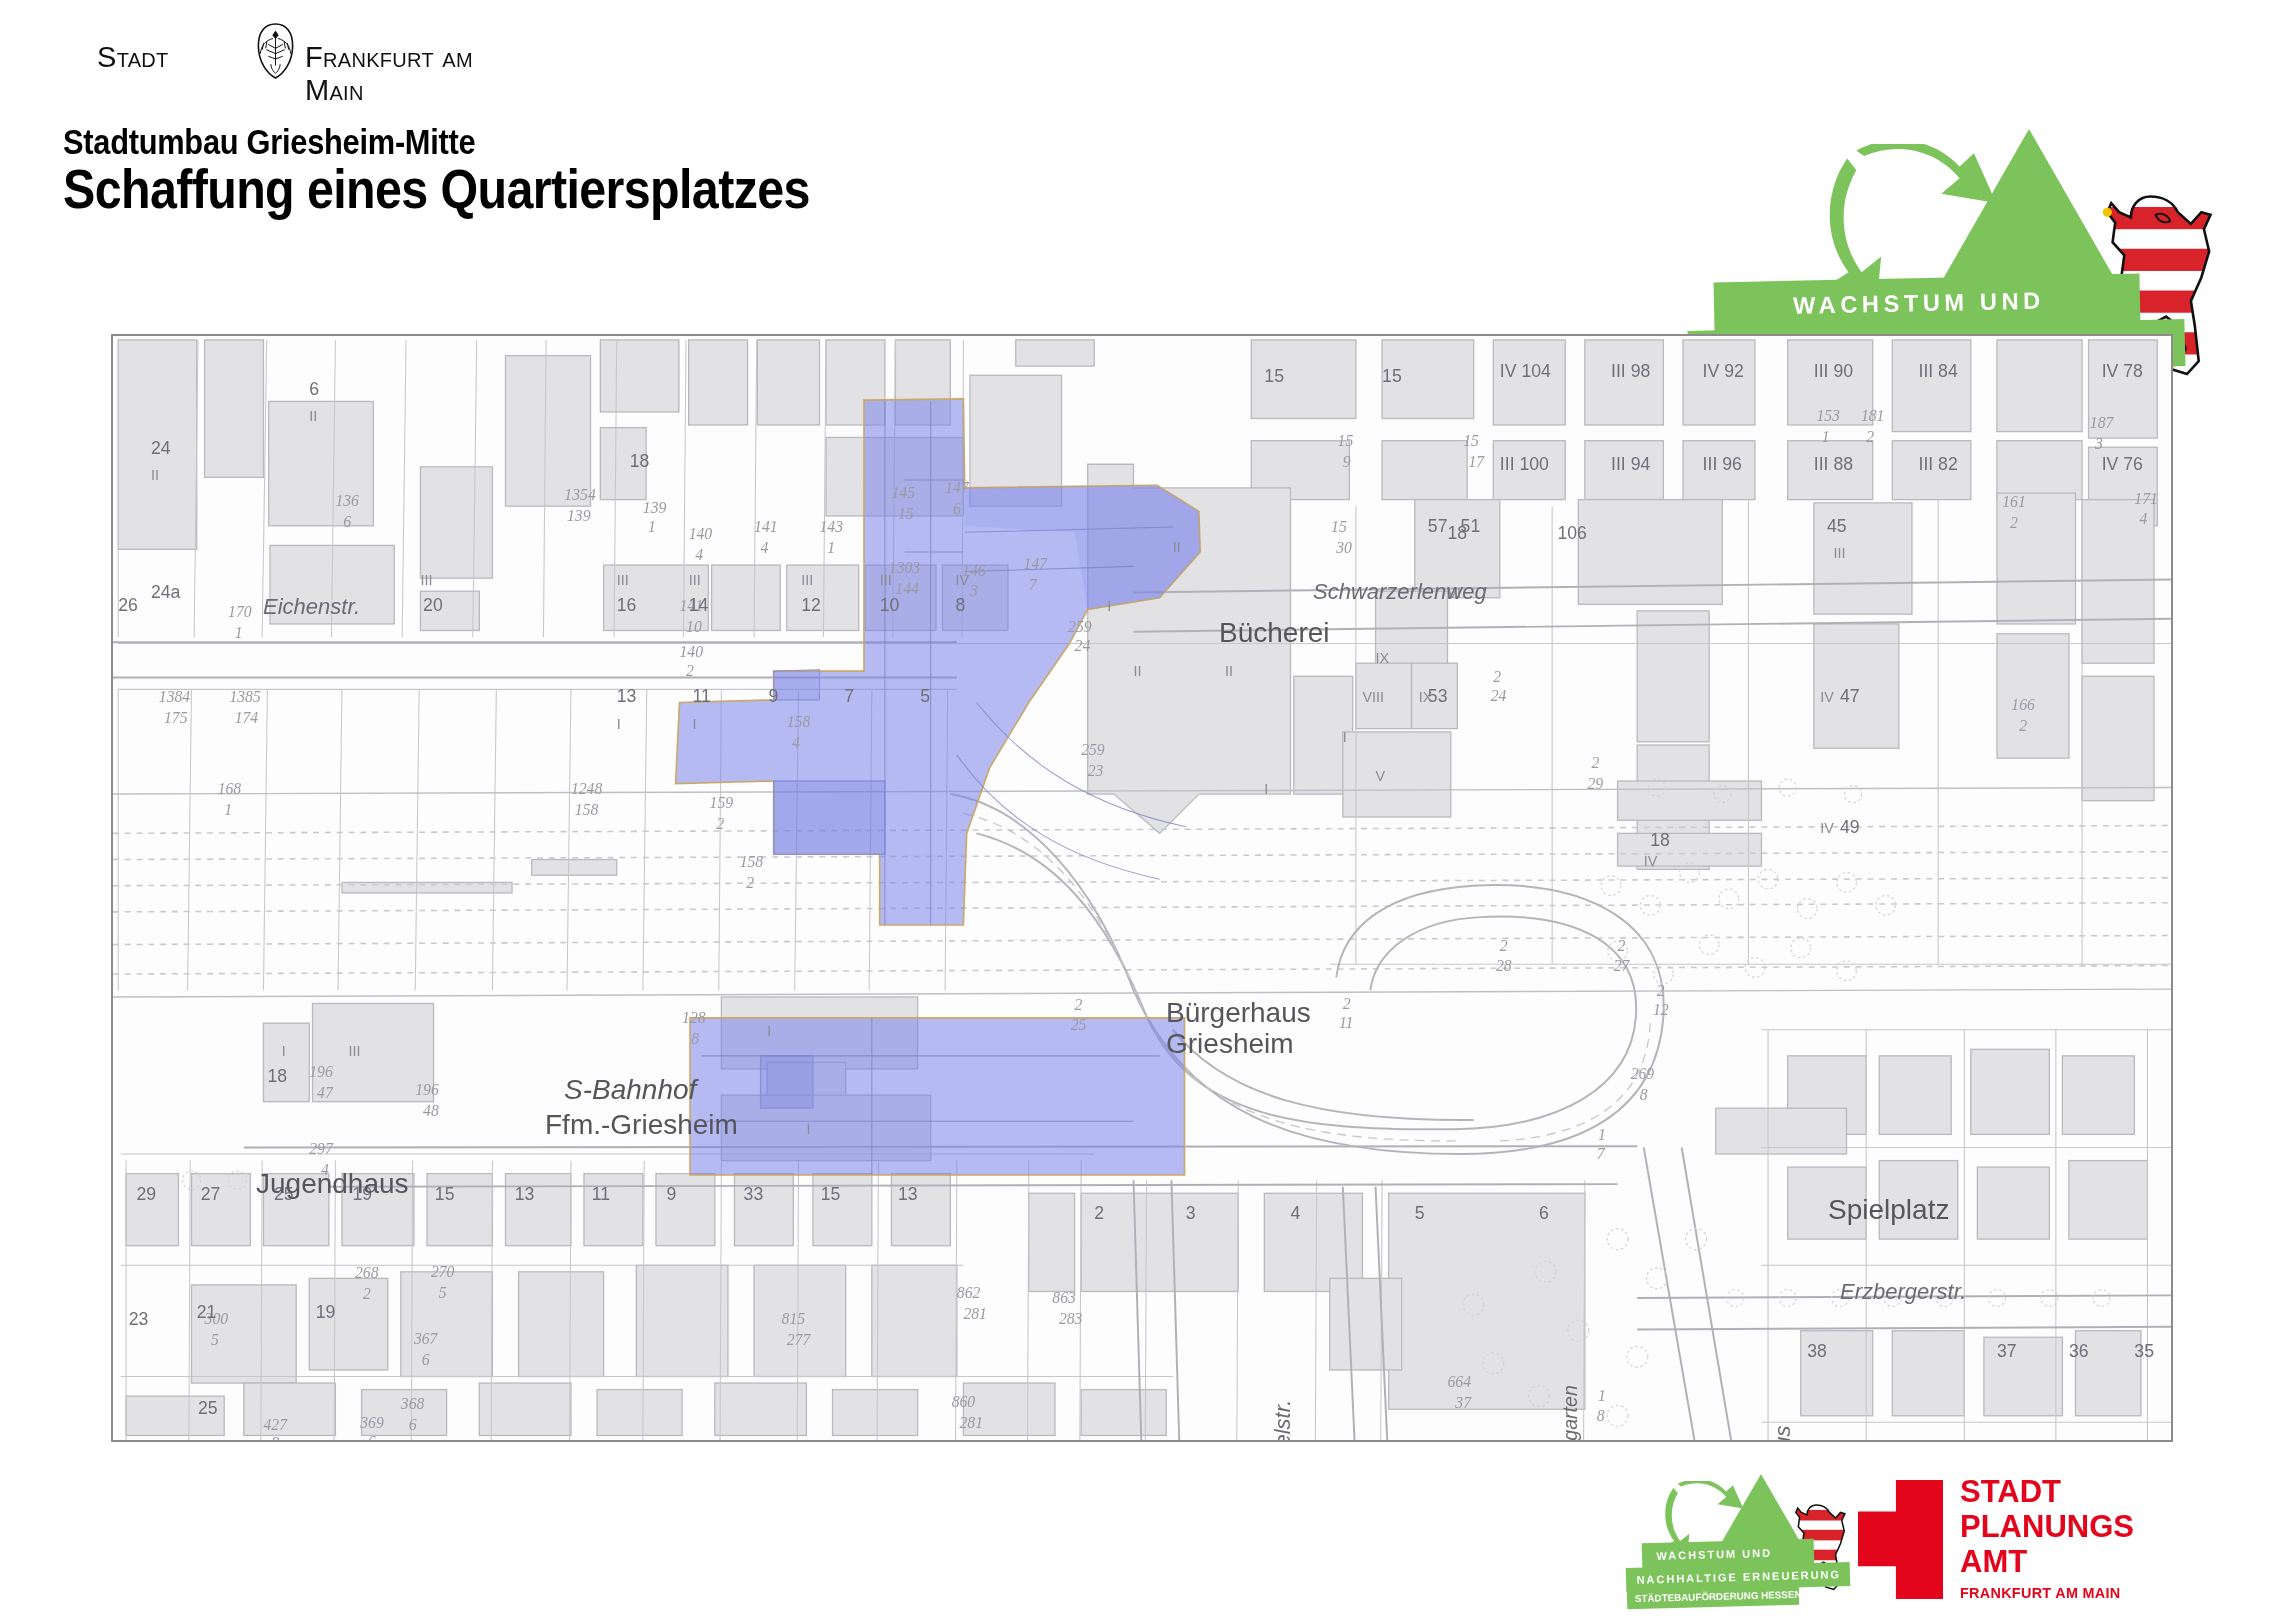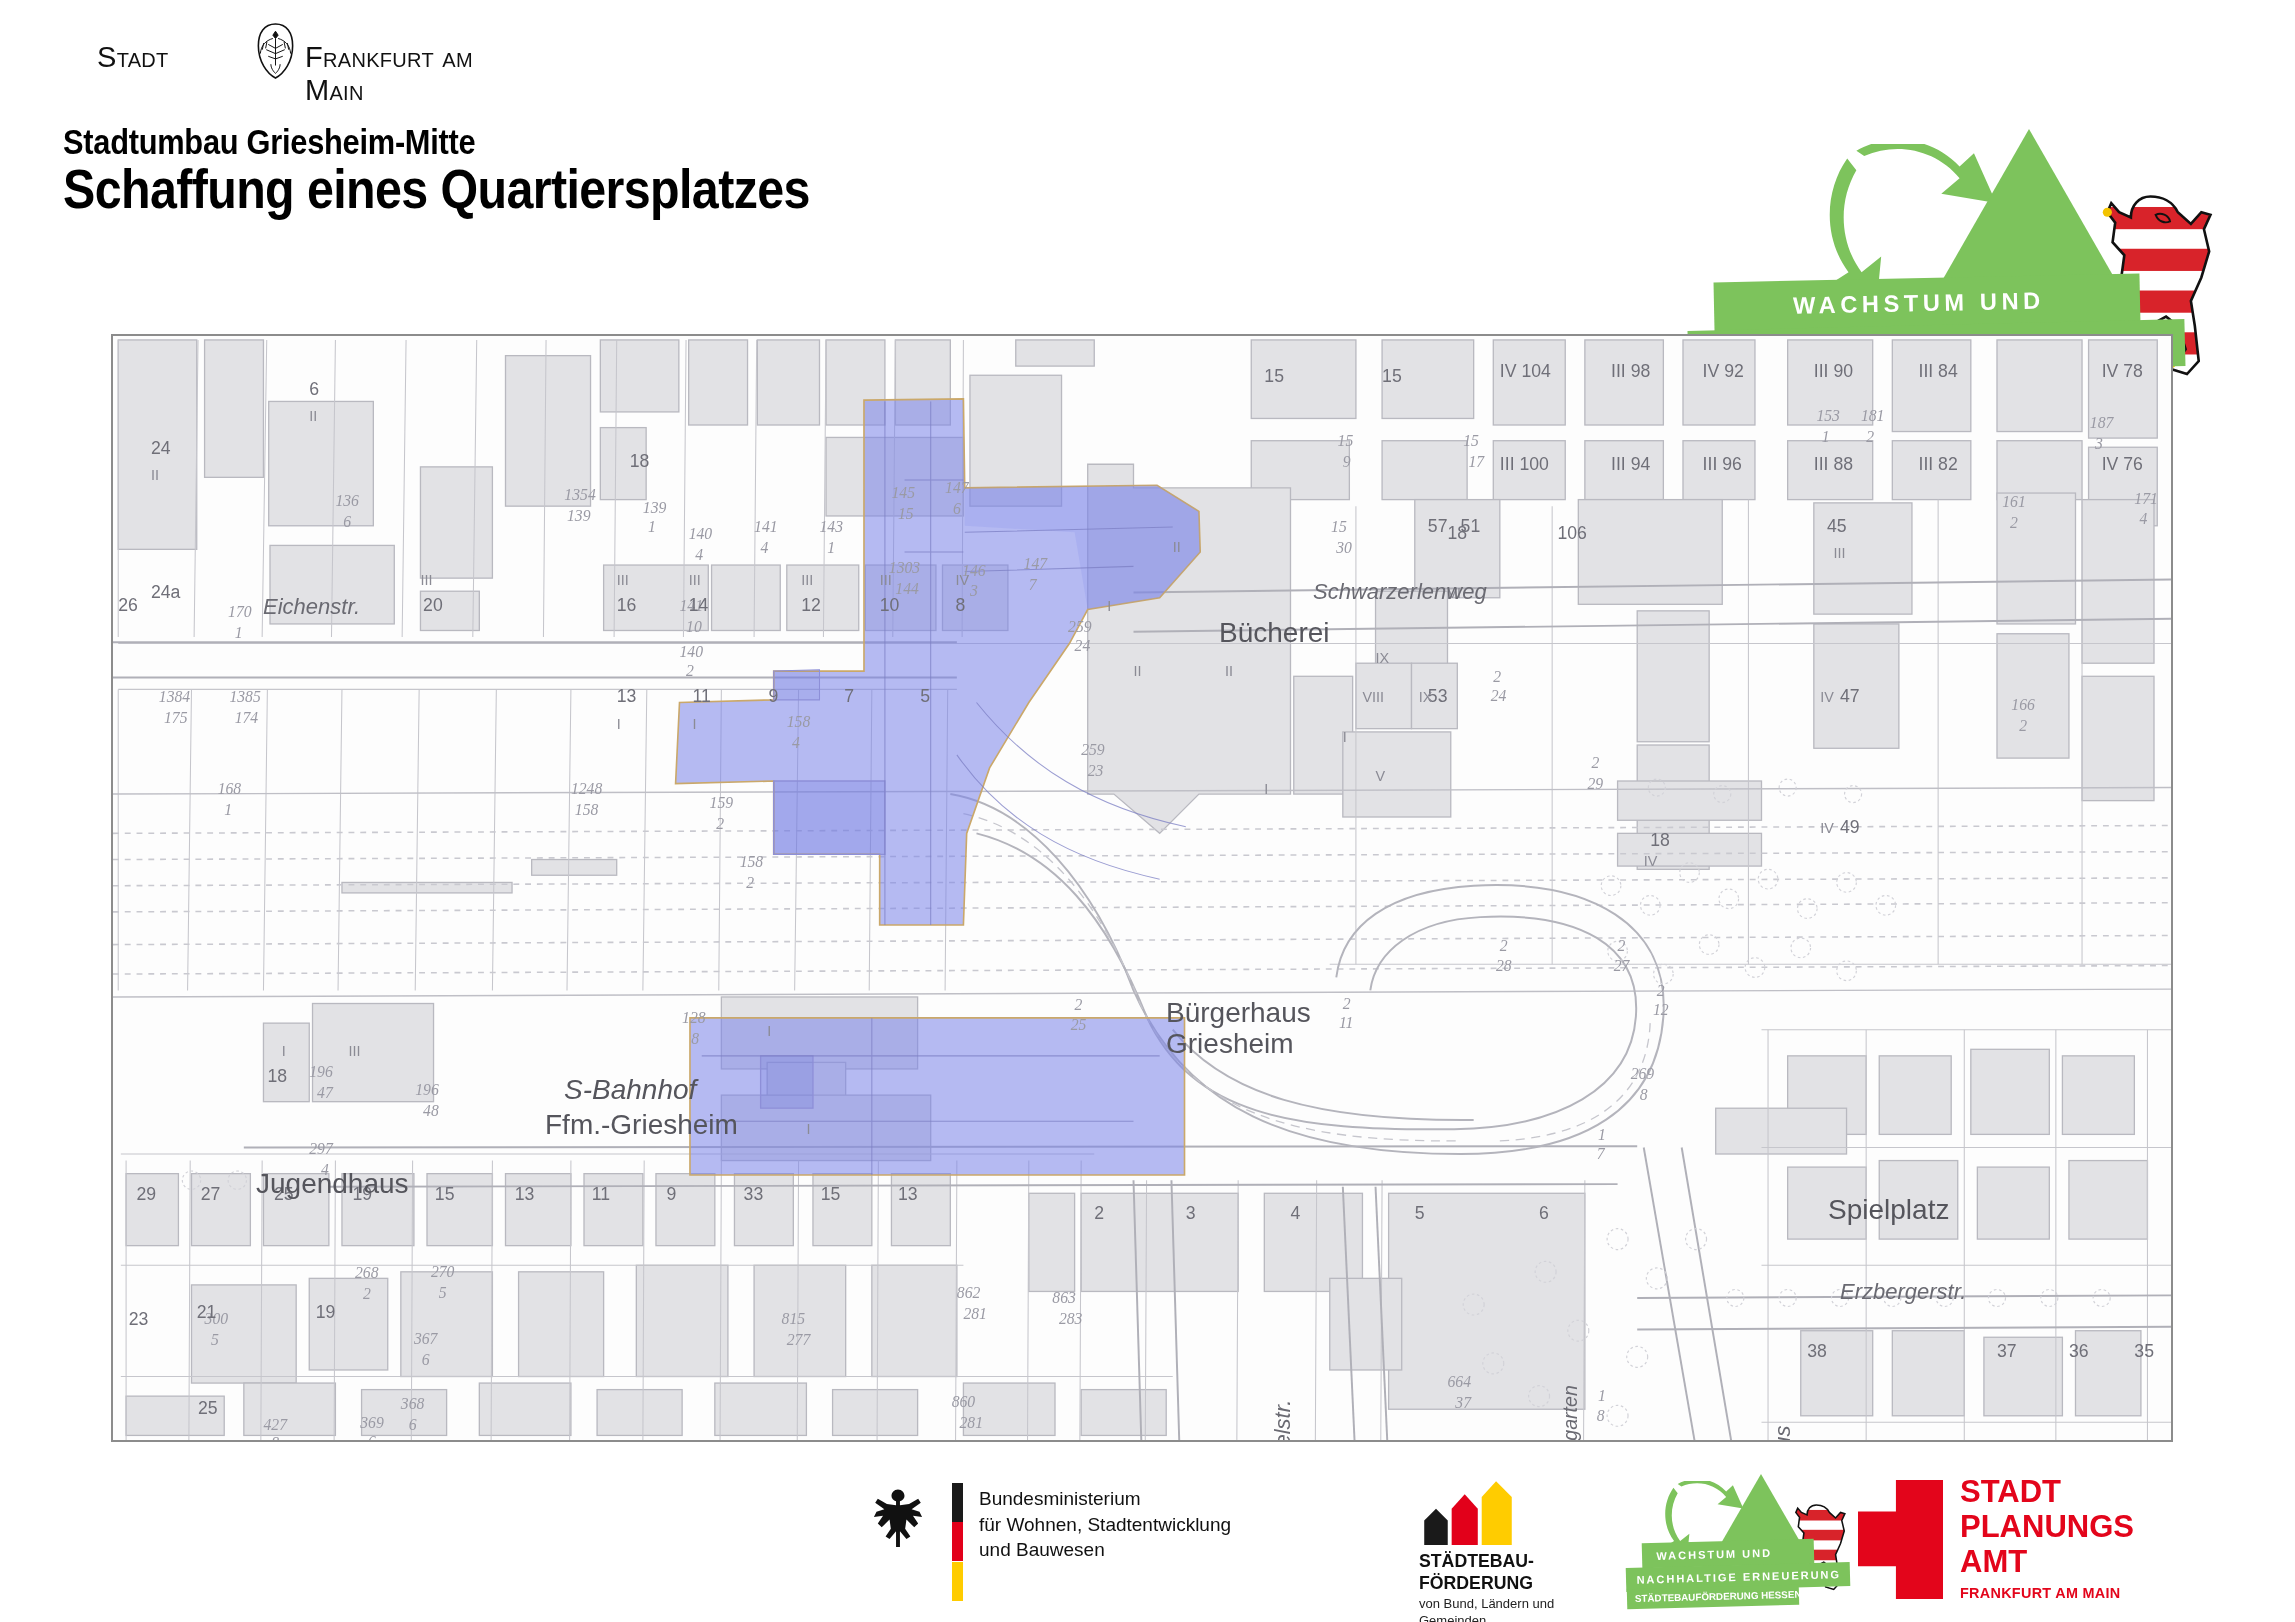--- a/index.html
+++ b/index.html
@@ -686,61 +686,22 @@
   <div class="mlabel poi" style="left:451px;top:738px;font-style:italic;">S-Bahnhof</div>
   <div class="mlabel poi" style="left:432px;top:773px;">Ffm.-Griesheim</div>
   <div class="mlabel poi" style="left:143px;top:832px;">Jugendhaus</div>
 
   <div class="mlabel poi" style="left:1715px;top:858px;">Spielplatz</div>
 
 </div>
 
 <div id="footer">
 
-  <div class="f-block" id="f-bmwsb">
-    <div class="eagle">
-      <svg viewBox="0 0 86 96">
-        <g fill="#111">
-          <path d="M43 4 C37 4 33 9 33 14 C33 18 36 21 40 22 L40 28 L26 26 L12 18 L8 24 L22 34
-                   L10 38 L6 46 L20 44 L12 56 L18 62 L30 50 L32 64 L24 76 L30 80 L40 68 L40 92
-                   L46 92 L46 68 L56 80 L62 76 L54 64 L56 50 L68 62 L74 56 L66 44 L80 46 L76 38
-                   L64 34 L78 24 L74 18 L60 26 L46 28 L46 22 C50 21 53 18 53 14 C53 9 49 4 43 4 Z"></path>
-        </g>
-      </svg>
-    </div>
-    <div class="flagbar">
-      <div class="fb-k"></div>
-        <div class="fb-r"></div>
-        <div class="fb-g"></div>
-    </div>
-    <div class="txt">
-      <div>Bundesministerium</div>
-      <div>für Wohnen, Stadtentwicklung</div>
-      <div>und Bauwesen</div>
-    </div>
-  </div>
-
-
-  <div class="f-block" id="f-stbf">
-    <div class="houses">
-      <svg viewBox="0 0 150 100">
-        <path d="M8 100 L8 62 L26 44 L44 62 L44 100 Z" fill="#1a1a1a"></path>
-        <path d="M50 100 L50 44 L70 22 L90 44 L90 100 Z" fill="#e2001a"></path>
-        <path d="M96 100 L96 26 L118 2 L142 26 L142 100 Z" fill="#ffcc00"></path>
-      </svg>
-    </div>
-    <div class="t1">
-      <div>STÄDTEBAU-</div>
-      <div>FÖRDERUNG</div>
-    </div>
-    <div class="t2">
-      <div>von Bund, Ländern und</div>
-      <div>Gemeinden</div>
-    </div>
-  </div>
+
+
 
   <div class="f-block" id="f-green">
     <div class="g-rec">
       <svg viewBox="0 0 300 330">
         <path d="M48 40 C20 88 22 150 56 196 L86 172 L78 255 L5 216 L36 196 C-4 142 0 70 34 22 Z" fill="#7dc35c"></path>
         <path d="M60 18 C110 -4 170 8 206 52 L178 76 L262 90 L228 14 L206 34 C162 -12 96 -18 48 10 Z" fill="#7dc35c"></path>
       </svg>
     </div>
     <div class="g-arrow"></div>
     <div class="g-stem"></div>

